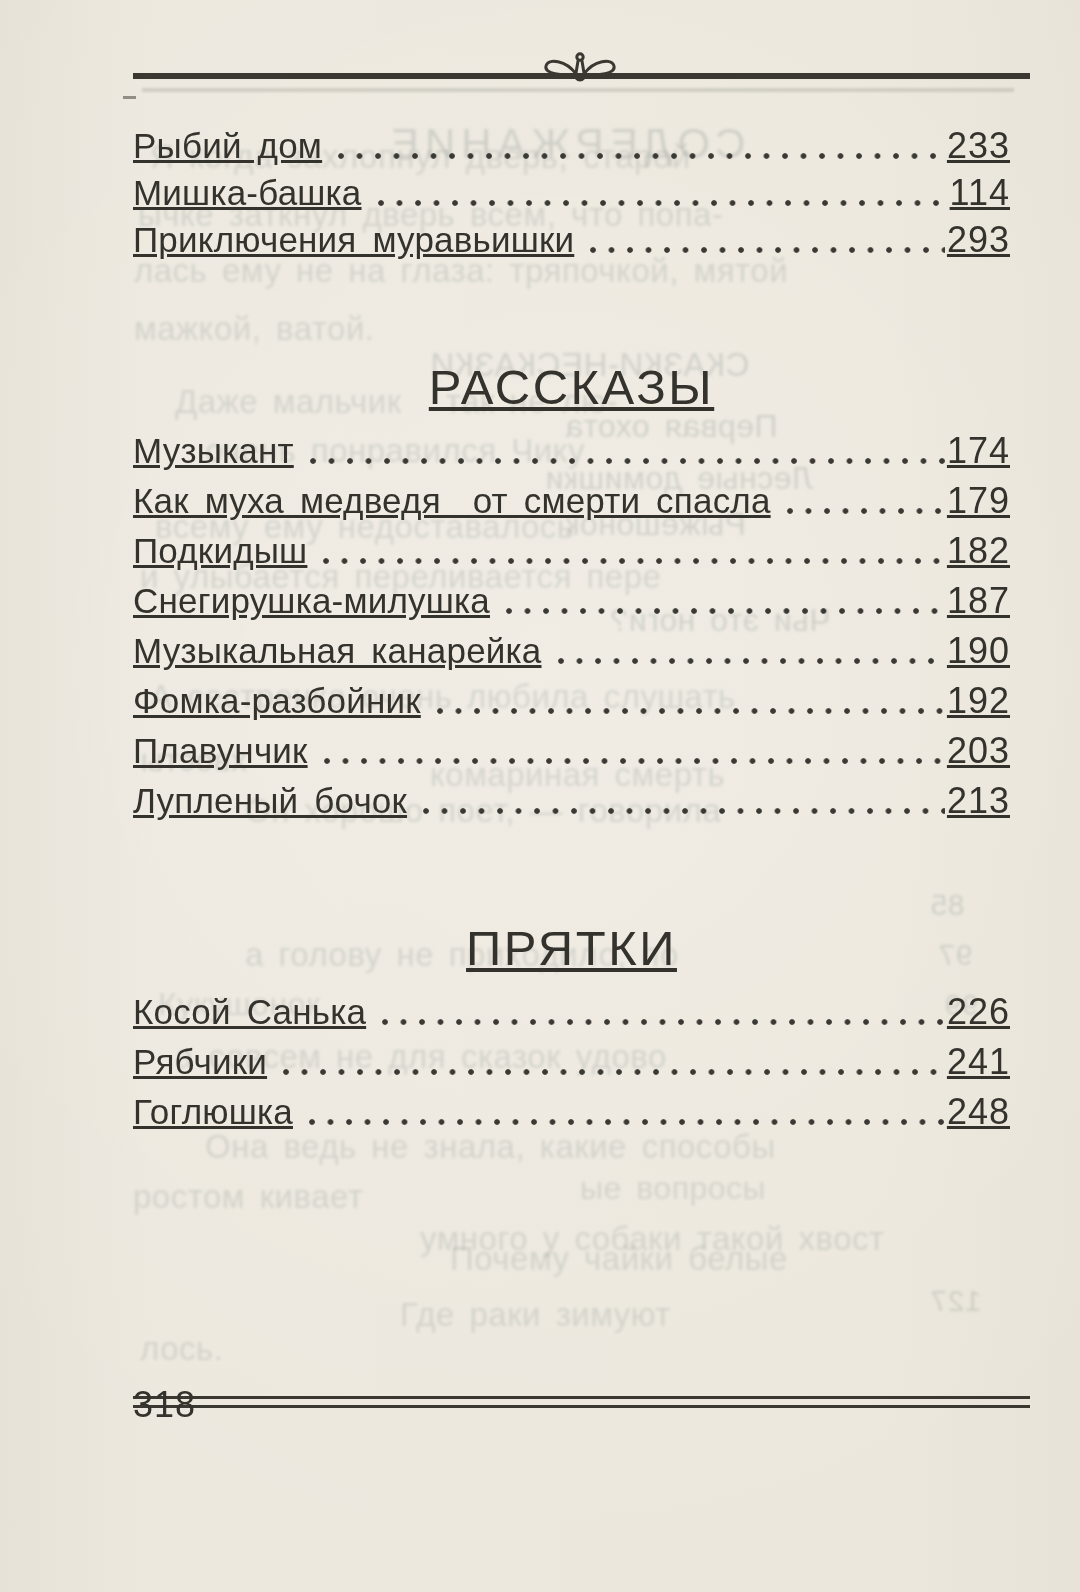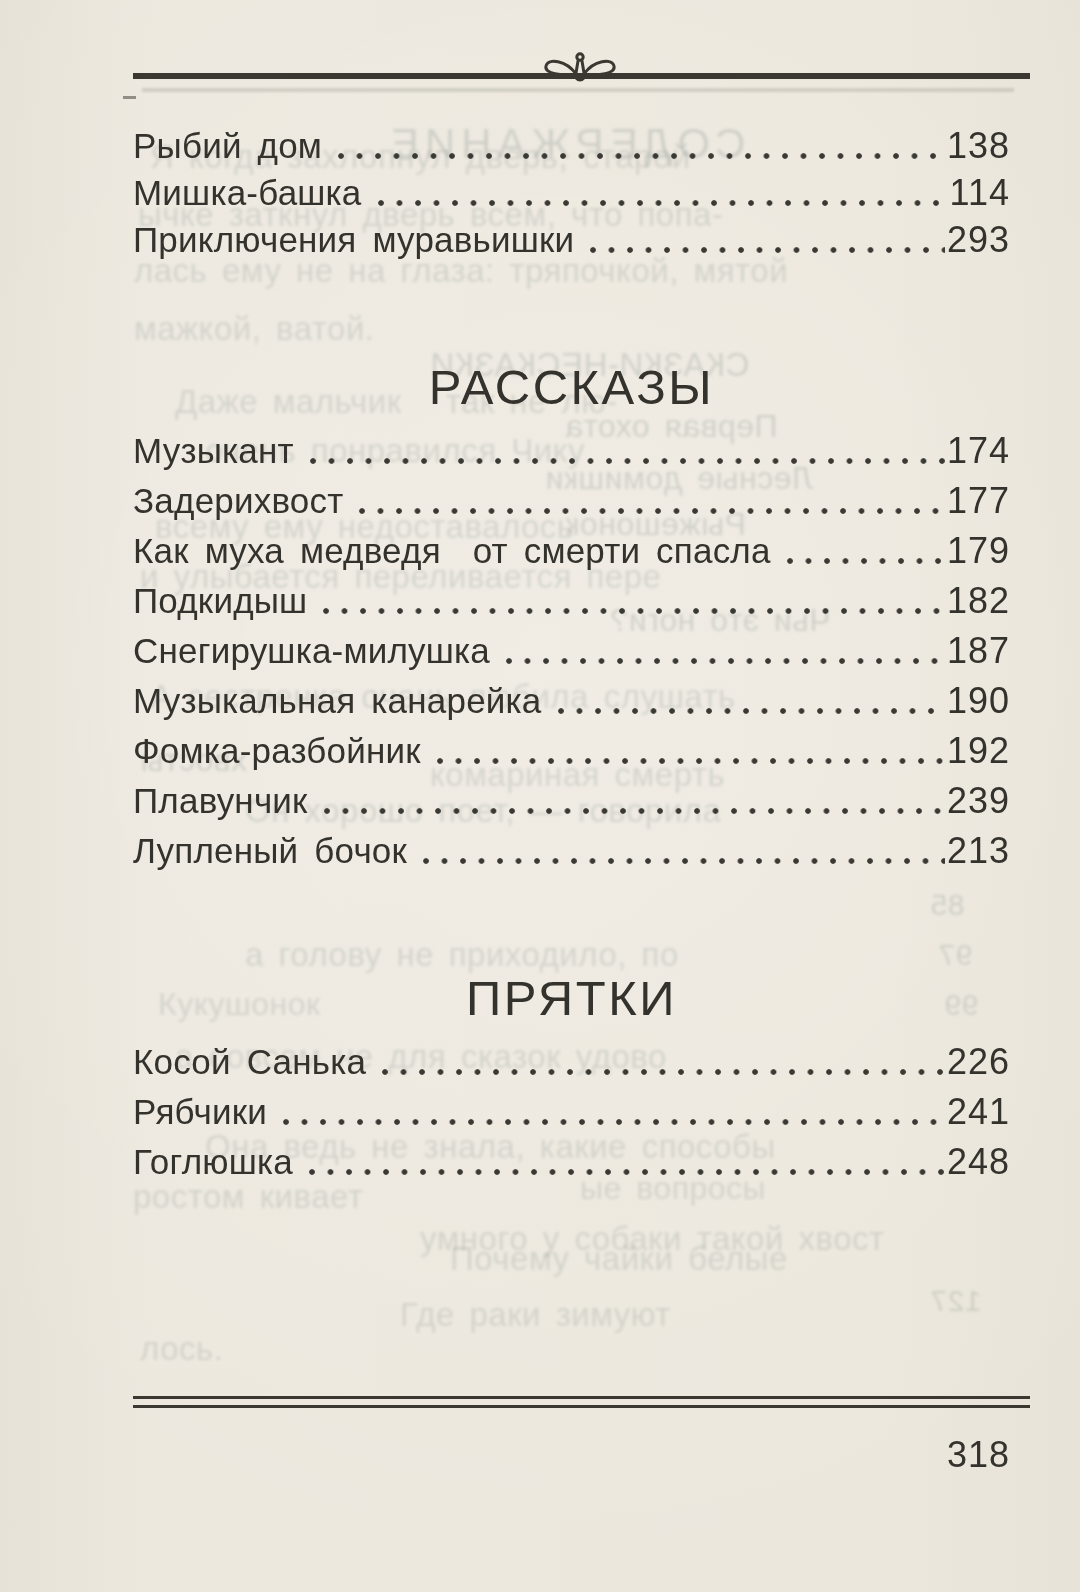--- a/index.html
+++ b/index.html
@@ -16,39 +16,39 @@
       linear-gradient(90deg,#e7e2d7 0%, #ede8de 14%, #ece7dc 82%, #e8e3d8 100%);
   }
   
   .top-rule{position:absolute;left:133px;top:73px;width:897px;height:6px;background:var(--rule,#3a3831);}
   .top-rule-shadow{position:absolute;left:142px;top:88px;width:872px;height:4px;background:rgba(110,108,100,.22);filter:blur(1.2px);}
   .left-tick{position:absolute;left:123px;top:96px;width:13px;height:3px;background:rgba(70,68,60,.55);}
   .ornament{position:absolute;left:540px;top:44px;width:80px;height:42px;}
   .bottom-rule-1{position:absolute;left:133px;top:1396px;width:897px;height:3px;background:var(--rule,#3a3831);}
   .bottom-rule-2{position:absolute;left:133px;top:1405px;width:897px;height:3px;background:var(--rule,#3a3831);}
   
-  .toc{position:absolute;left:133px;top:118px;width:877px;z-index:2;}
+  .toc{position:absolute;left:133px;top:118px;width:877px;z-index:2;text-decoration:underline;}
   .toc-row{display:flex;align-items:flex-end;height:50px;line-height:1.05;}
   .toc-section.first .toc-row{height:47px;}
   .toc-title{font-size:35px;white-space:pre;word-spacing:6px;letter-spacing:.2px;}
   .toc-leader{
     flex:1;height:8px;margin:0 2px 5px 16px;
     background:radial-gradient(circle at 3px 4px, #3b3934 2.4px, rgba(0,0,0,0) 3.2px);
     background-size:18.5px 8px;background-repeat:repeat-x;background-position:left bottom;
     min-width:30px;
   }
   .toc-page{font-size:36px;letter-spacing:1px;}
   .section-header{
     height:56px;box-sizing:border-box;
     display:flex;align-items:flex-end;justify-content:center;
     padding-bottom:5px;font-size:49px;letter-spacing:2.5px;white-space:pre;
   }
   .toc-section.gap{margin-top:105px;}
   
-  .folio{position:absolute;left:133px;top:1434px;width:877px;text-align:right;font-size:36px;letter-spacing:1px;z-index:2;}
+  .folio{position:absolute;left:133px;top:1384px;width:877px;text-align:left;font-size:36px;letter-spacing:1px;z-index:2;}
   
   .bleed{position:absolute;inset:0;z-index:1;pointer-events:none;}
   .bleed-item{
     position:absolute;white-space:pre;
     color:var(--bleed,#96a09b);
     filter:blur(1.5px);
     opacity:.30;word-spacing:5px;letter-spacing:.5px;
   }
   .bleed-item.mir{transform:scaleX(-1);opacity:.34;}
 </style>
@@ -101,44 +101,39 @@
   </svg>
   <div class="top-rule"></div>
   <div class="top-rule-shadow"></div>
   <div class="left-tick"></div>
 
   <div class="toc">
       <div class="toc-section first">
         <div class="toc-row">
           <span class="toc-title">Рыбий дом</span>
           <span class="toc-leader"></span>
-          <span class="toc-page">138</span>
+          <span class="toc-page">233</span>
         </div>
         <div class="toc-row">
           <span class="toc-title">Мишка-башка</span>
           <span class="toc-leader"></span>
           <span class="toc-page">114</span>
         </div>
         <div class="toc-row">
           <span class="toc-title">Приключения муравьишки</span>
           <span class="toc-leader"></span>
           <span class="toc-page">293</span>
         </div>
       </div>
       <div class="toc-section gap">
         <div class="section-header">РАССКАЗЫ</div>
         <div class="toc-row">
           <span class="toc-title">Музыкант</span>
           <span class="toc-leader"></span>
           <span class="toc-page">174</span>
-        </div>
-        <div class="toc-row">
-          <span class="toc-title">Задерихвост</span>
-          <span class="toc-leader"></span>
-          <span class="toc-page">177</span>
         </div>
         <div class="toc-row">
           <span class="toc-title">Как муха медведя  от смерти спасла</span>
           <span class="toc-leader"></span>
           <span class="toc-page">179</span>
         </div>
         <div class="toc-row">
           <span class="toc-title">Подкидыш</span>
           <span class="toc-leader"></span>
           <span class="toc-page">182</span>
@@ -154,21 +149,21 @@
           <span class="toc-page">190</span>
         </div>
         <div class="toc-row">
           <span class="toc-title">Фомка-разбойник</span>
           <span class="toc-leader"></span>
           <span class="toc-page">192</span>
         </div>
         <div class="toc-row">
           <span class="toc-title">Плавунчик</span>
           <span class="toc-leader"></span>
-          <span class="toc-page">239</span>
+          <span class="toc-page">203</span>
         </div>
         <div class="toc-row">
           <span class="toc-title">Лупленый бочок</span>
           <span class="toc-leader"></span>
           <span class="toc-page">213</span>
         </div>
       </div>
       <div class="toc-section gap">
         <div class="section-header">ПРЯТКИ</div>
         <div class="toc-row">

